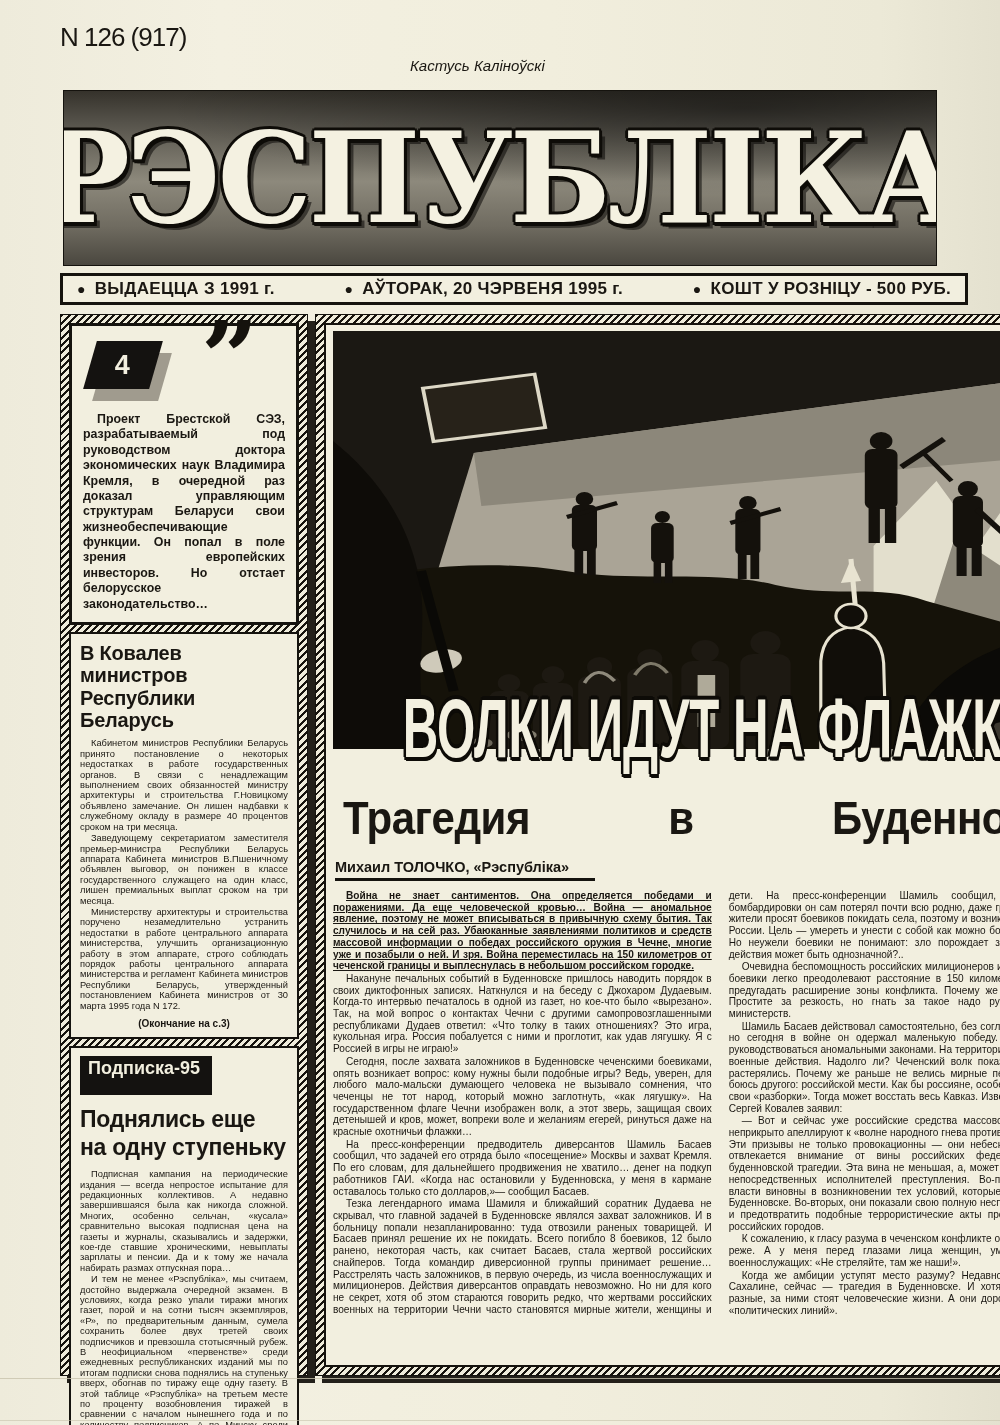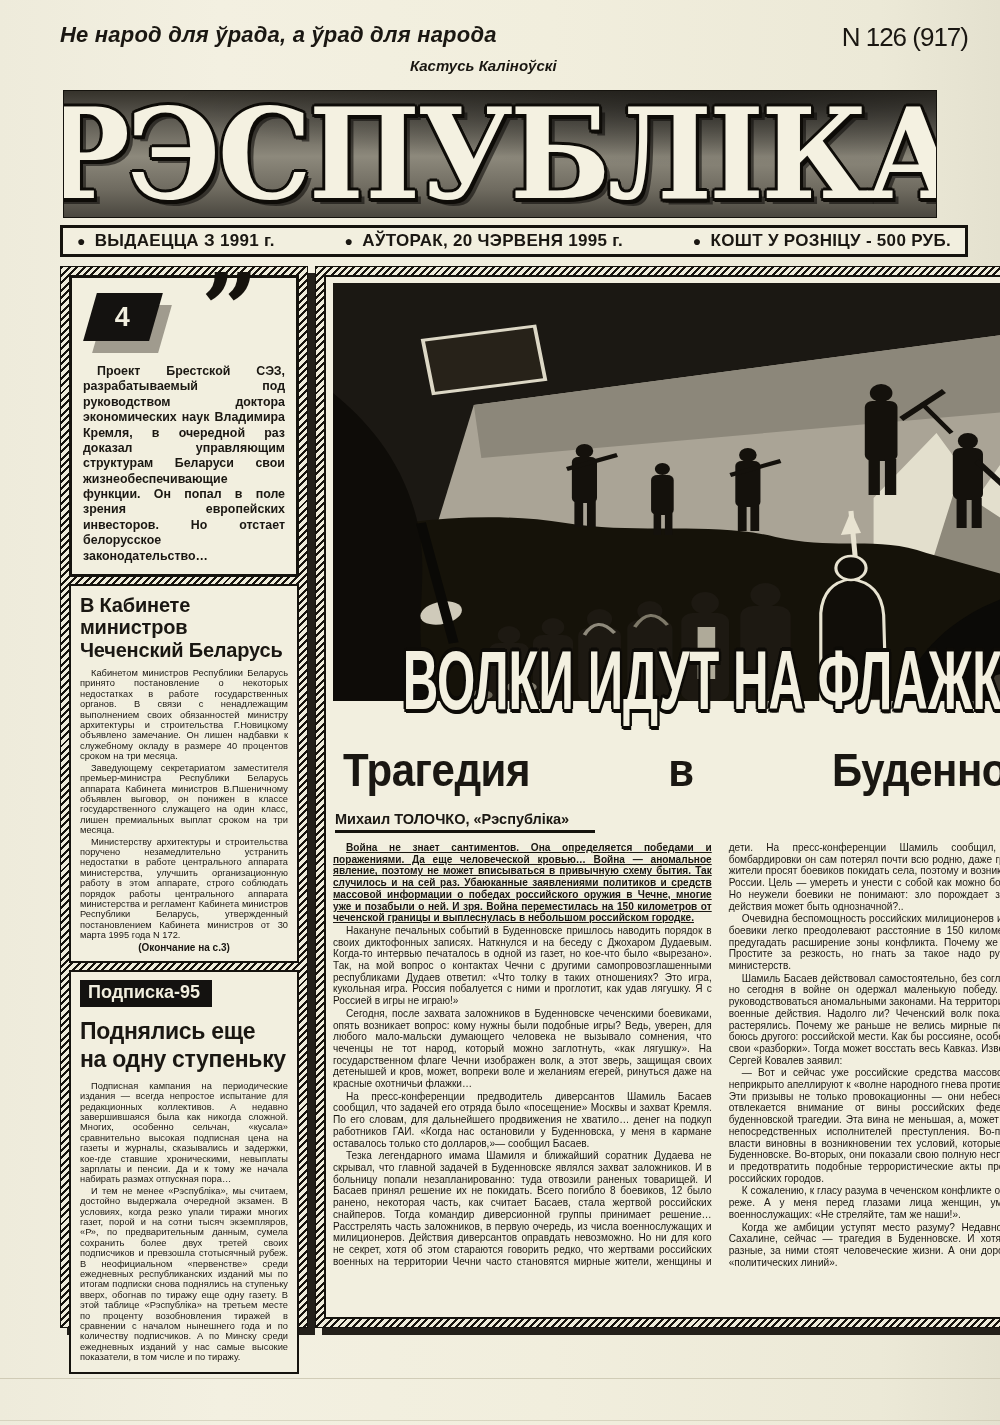--- a/index.html
+++ b/index.html
@@ -8,26 +8,26 @@
     position: relative;
     overflow: hidden;
     font-family: "Liberation Sans", sans-serif;
     color: #1a1712;
     background: linear-gradient(90deg, #eeebdb 0%, #f3f0e1 22%, #f1eedd 55%, #ece9d7 88%, #e4e1cf 100%);
   }
   
   .header { padding: 22px 30px 0 60px; position: relative; }
   .header-row { display: flex; justify-content: space-between; align-items: flex-start; }
   .motto { font-size: 22px; font-weight: bold; font-style: italic; letter-spacing: .2px; }
-  .motto-author { font-size: 15px; font-weight: bold; font-style: italic; margin: 4px 0 0 350px; }
+  .motto-author { font-size: 15px; font-weight: normal; font-style: italic; margin: 4px 0 0 350px; }
   .issue-no { font-size: 26px; font-weight: normal; letter-spacing: -1px; white-space: nowrap; margin-right: 2px; }
   
   .masthead {
     margin: 16px 0 0 63px;
-    width: 874px; height: 128px;
+    width: 874px; height: 176px;
     background:
       radial-gradient(120% 90% at 78% 10%, rgba(0,0,0,.45), rgba(0,0,0,0) 55%),
       linear-gradient(180deg, #35322b 0%, #55524a 18%, #8d897c 52%, #6f6b60 78%, #4a473f 100%);
     border: 1px solid #15130e;
     display: flex; align-items: center; justify-content: center;
     overflow: hidden;
   }
   .masthead-title {
     font-family: "DejaVu Serif", "Liberation Serif", serif;
     font-weight: bold;
@@ -78,24 +78,24 @@
   .quote-mark {
     position: absolute; left: 118px; top: -34px;
     font-family: "DejaVu Serif", serif; font-weight: bold;
     font-size: 100px; line-height: 1.1; color: #15120d;
   }
   .teaser-text { font-size: 12.4px; font-weight: bold; line-height: 1.24; text-align: justify; text-indent: 14px; }
   
   .cabinet { padding: 7px 9px 8px; flex: none; }
   .cabinet h2 { font-size: 20px; line-height: 1.12; letter-spacing: -.2px; margin: 1px 0 7px; }
   .small-body p { font-size: 9.3px; font-weight: normal; line-height: 1.12; text-align: justify; text-indent: 11px; margin-bottom: 1px; }
-  .continued { text-align: center; font-size: 10px; font-weight: bold; margin-top: 1px; }
+  .continued { text-align: center; font-size: 10px; font-weight: bold; margin-top: 7px; }
   
   .subscription { padding: 8px 9px 8px; flex: 1; }
-  .sub-label { display: inline-block; background: #141210; color: #f2efdf; font-weight: bold; font-size: 18px; padding: 2px 12px 4px 8px; margin: 0 0 10px 0; }
+  .sub-label { display: inline-block; background: #141210; color: #f2efdf; font-weight: bold; font-size: 18px; padding: 2px 12px 16px 8px; margin: 0 0 10px 0; }
   .subscription h2 { font-size: 23px; line-height: 1.22; letter-spacing: -.3px; margin: 0 0 8px; }
   
   .main-inner { flex: 1; padding: 6px 7px; display: flex; flex-direction: column; }
   .photo { width: 100%; height: 418px; display: block; }
   .photo-headline {
     position: relative; z-index: 3; margin-top: -64px; height: 86px;
     display: flex; align-items: center; justify-content: center;
   }
   .photo-headline span {
     font-weight: bold; font-size: 60px; white-space: nowrap;
@@ -125,21 +125,20 @@
   
   .scanline { position: absolute; left: 0; width: 100%; height: 1px; background: #c8c3ac; }
   .scanline.l1 { top: 1378px; opacity: .8; }
   .scanline.l2 { top: 1420px; opacity: .6; }
 </style>
 </head>
 <body>
 
 <div class="header">
   <div class="header-row">
-    <div class="motto">Не народ для ўрада, а ўрад для народа</div>
     <div class="issue-no">N 126 (917)</div>
   </div>
   <div class="motto-author">Кастусь  Каліноўскі</div>
 </div>
 
 <div class="masthead">
   <div class="masthead-title">РЭСПУБЛІКА</div>
 </div>
 
 <div class="dateline">
@@ -166,21 +165,21 @@
         <div class="badge-shadow"></div>
         <div class="page-badge">
           <span>4</span>
         </div>
         <div class="quote-mark">”</div>
       </div>
       <p class="teaser-text">Проект Брестской СЭЗ, разрабатываемый под руководством доктора экономических наук Владимира Кремля, в очередной раз доказал управляющим структурам Беларуси свои жизнеобеспечивающие функции. Он попал в поле зрения европейских инвесторов. Но отстает белорусское законодательство…</p>
     </div>
 
     <div class="paper-box cabinet small-body">
-      <h2>В Кабинете министров Чеченский Беларусь</h2>
+      <h2>В Ковалев министров Республики Беларусь</h2>
       <p>Кабинетом министров Республики Беларусь принято постановление о некоторых недостатках в работе государственных органов. В связи с ненадлежащим выполнением своих обязанностей министру архитектуры и строительства Г.Новицкому объявлено замечание. Он лишен надбавки к служебному окладу в размере 40 процентов сроком на три месяца.</p>
       <p>Заведующему секретариатом заместителя премьер-министра Республики Беларусь аппарата Кабинета министров В.Пшеничному объявлен выговор, он понижен в классе государственного служащего на один класс, лишен премиальных выплат сроком на три месяца.</p>
       <p>Министерству архитектуры и строительства поручено незамедлительно устранить недостатки в работе центрального аппарата министерства, улучшить организационную работу в этом аппарате, строго соблюдать порядок работы центрального аппарата министерства и регламент Кабинета министров Республики Беларусь, утвержденный постановлением Кабинета министров от 30 марта 1995 года N 172.</p>
       <div class="continued">(Окончание на с.3)</div>
     </div>
 
     <div class="paper-box subscription small-body">
       <div class="sub-label">Подписка-95</div>
       <h2>
         <span>Поднялись еще</span><br>

